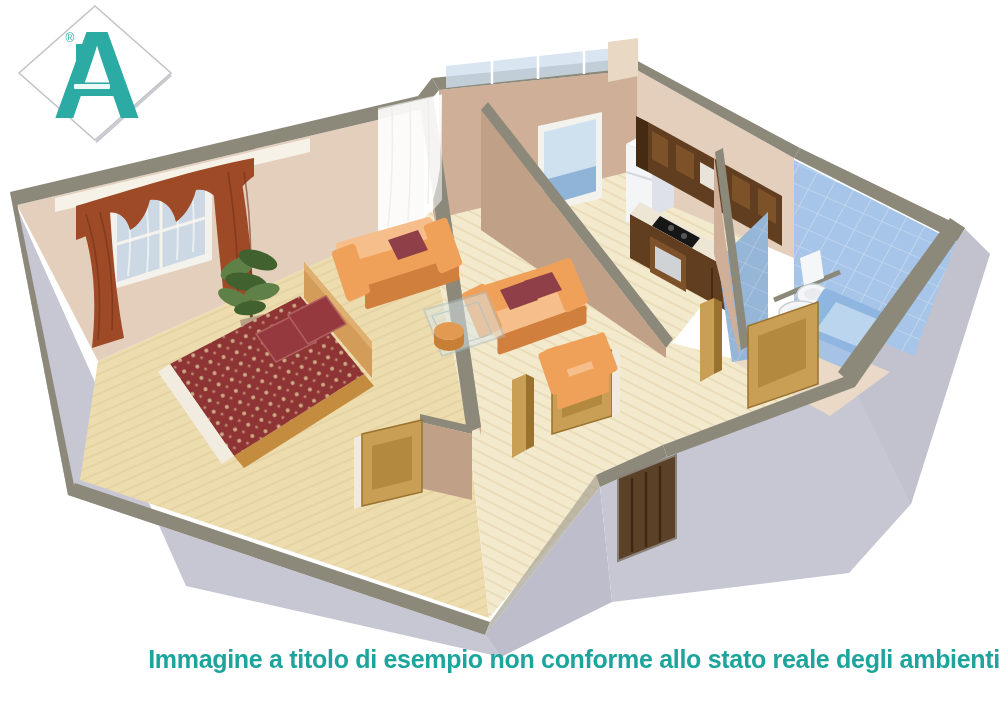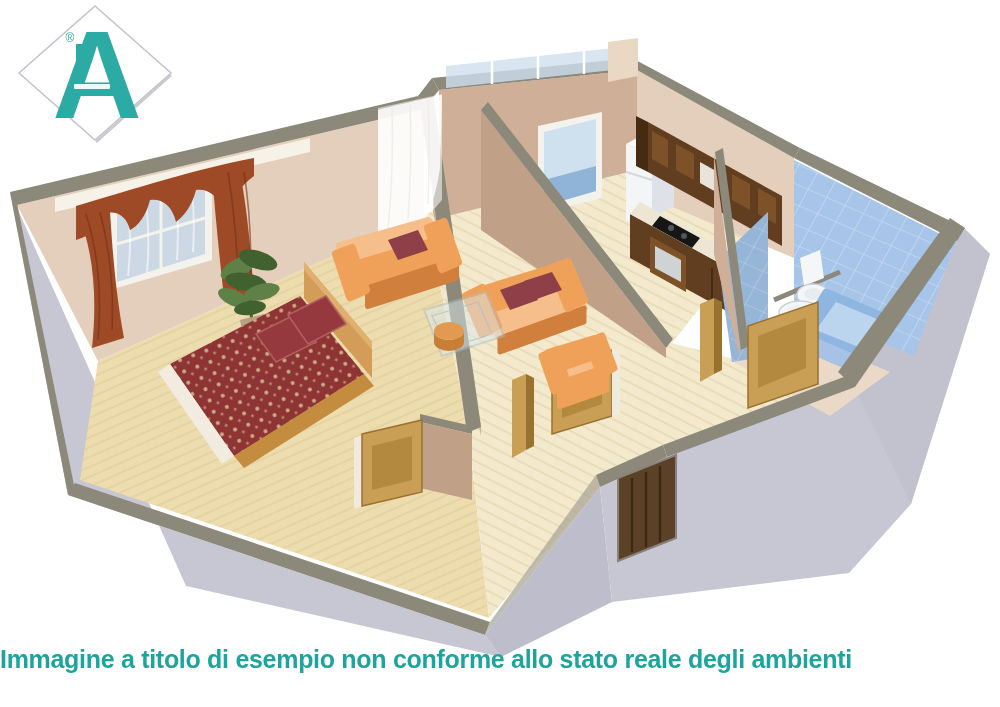--- a/index.html
+++ b/index.html
@@ -1,20 +1,20 @@
 <!DOCTYPE html>
 <html style="--teal: #1CA49D; --tealLogo: #2BABA3; --band: #8C887A; --bandL: #A5A193; --grey: #C7C7D3; --grey2: #BDBDCB; --greyL: #D9D9E3; --tan: #CFAF97; --tanL: #E4CFBD; --tanD: #C1A088; --lintel: #F6F2E7; --wood: #ECDCAE; --woodLine: #DCC493; --woodL: #F3EACE; --blanket: #8E3434; --blanketFleck: #D9C194; --pillow: #96393E; --bedWood: #C48C3E; --headboard: #D39C58; --sheet: #F1ECDF; --sofa: #F0A159; --sofaL: #F6BE8A; --sofaSh: #D07F3C; --sofaPillow: #8E3F47; --glassTable: #DCE8EC; --glassTableLine: #A9BFC7; --stool: #E29A50; --stoolD: #C67F34; --curtain: #9E4A26; --curtainD: #73301A; --plant: #5F8148; --plantD: #41622F; --pot: #B5A284; --trunk: #6B4F2F; --cabinet: #613E1F; --cabinetD: #452B12; --cabinetL: #7D5229; --counter: #EDE6D5; --cooktop: #161616; --fridge: #F3F5F7; --fridgeSide: #DEE2E8; --fridgeTop: #FAFBFC; --tile: #A6C5E8; --tileLine: #C4D9F1; --tub: #8FB6E0; --tubIn: #BCD5EF; --tubSide: #A6C2E4; --fixture: #F4F6F8; --fixtureSh: #C9D1D6; --door: #C99F56; --doorPanel: #B3883F; --doorEdge: #99722F; --doorJamb: #F0EBDE; --entrance: #5C4129; --entranceLine: #3C2913; --glass: #CFE0EF; --glassDeep: #7FA9D2; --winFrame: #F3F2EC; --white: #FFFFFF; --diamond: #BFC3CA;"><head>
 <meta charset="utf-8">
 <style>
   html,body{margin:0;padding:0;background:#fff;}
   #stage{position:relative;width:1000px;height:707px;background:var(--white);overflow:hidden;
          font-family:"Liberation Sans",sans-serif;}
   #plan-svg{position:absolute;left:0;top:0;}
   #logo-svg{position:absolute;left:12px;top:0px;}
-  #caption{position:absolute;left:0;top:645px;width:1000px;text-align:left;
+  #caption{position:absolute;left:0;top:645px;width:1000px;text-align:right;
            font-weight:bold;font-size:25px;letter-spacing:-0.3px;color:var(--teal);}
   
   .k-band{fill:var(--band)} .k-bandL{fill:var(--bandL)} .k-grey{fill:var(--grey)}
   .k-grey2{fill:var(--grey2)} .k-tan{fill:var(--tan)}
   .k-tanL{fill:var(--tanL)} .k-tanD{fill:var(--tanD)} .k-lintel{fill:var(--lintel)}
   .k-woodLine{stroke:var(--woodLine)}
   .k-pillow{fill:var(--pillow)} .k-bedWood{fill:var(--bedWood)} .k-headboard{fill:var(--headboard)}
   .k-sheet{fill:var(--sheet)} .k-sofa{fill:var(--sofa)} .k-sofaL{fill:var(--sofaL)}
   .k-sofaSh{fill:var(--sofaSh)} .k-sofaPillow{fill:var(--sofaPillow)}
   .k-stool{fill:var(--stool)} .k-stoolD{fill:var(--stoolD)}

